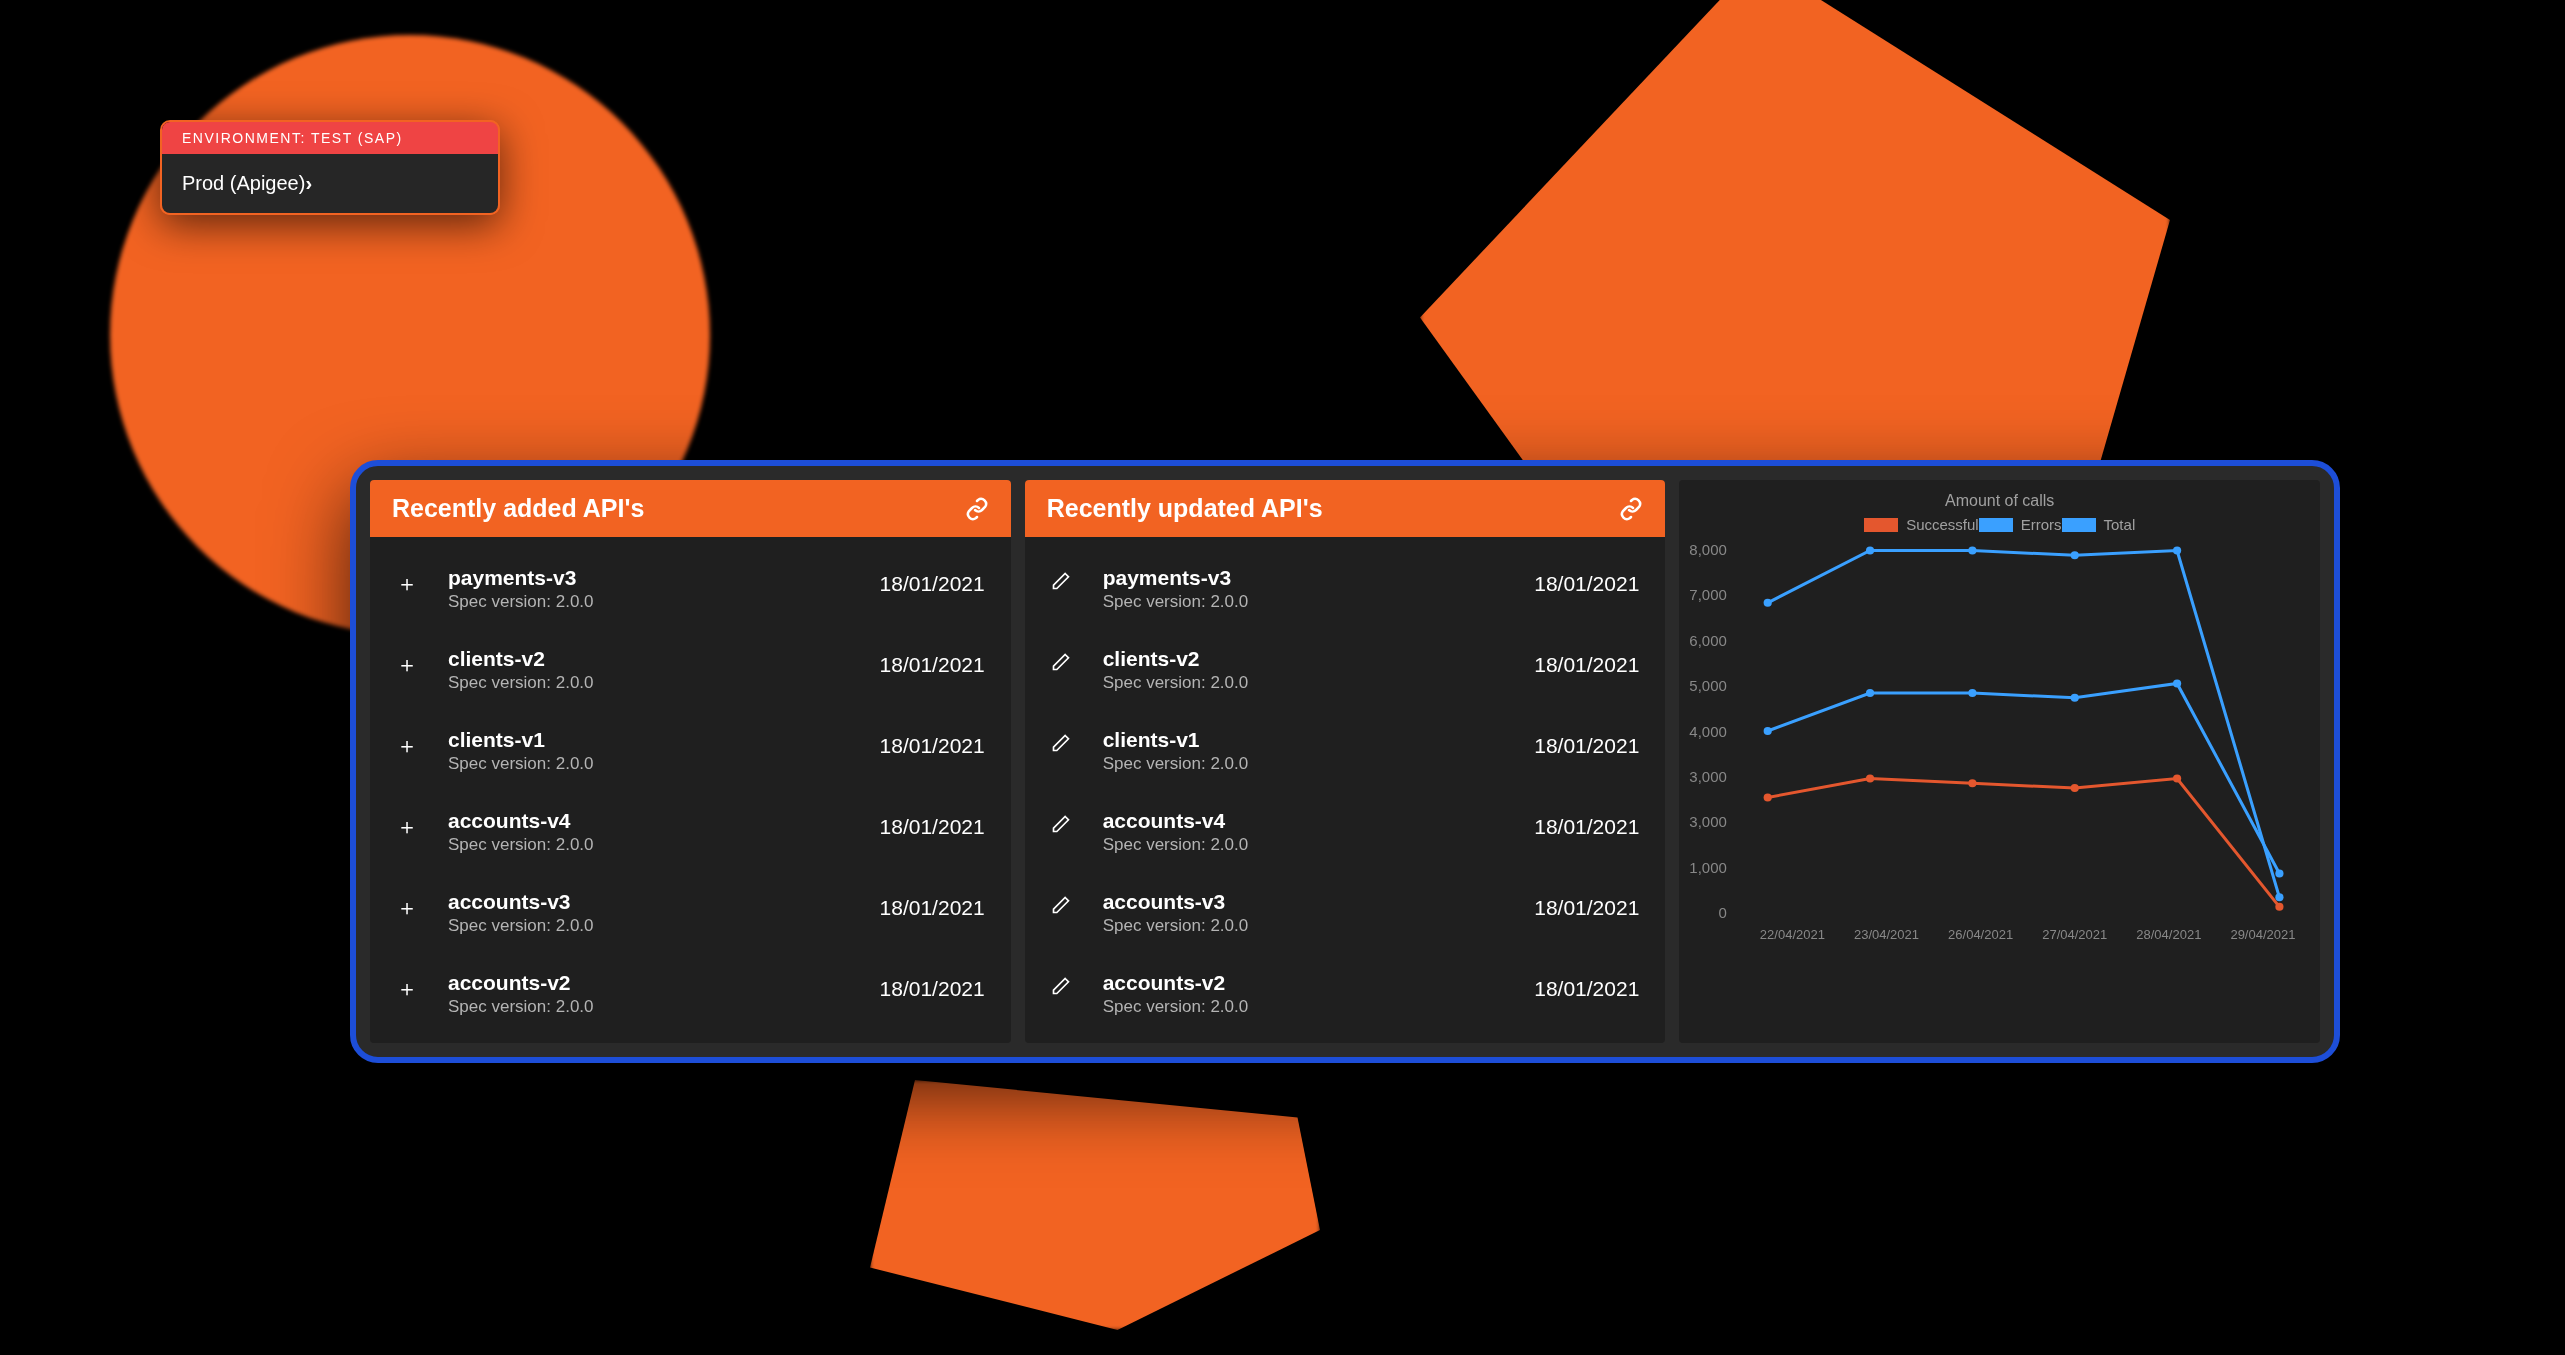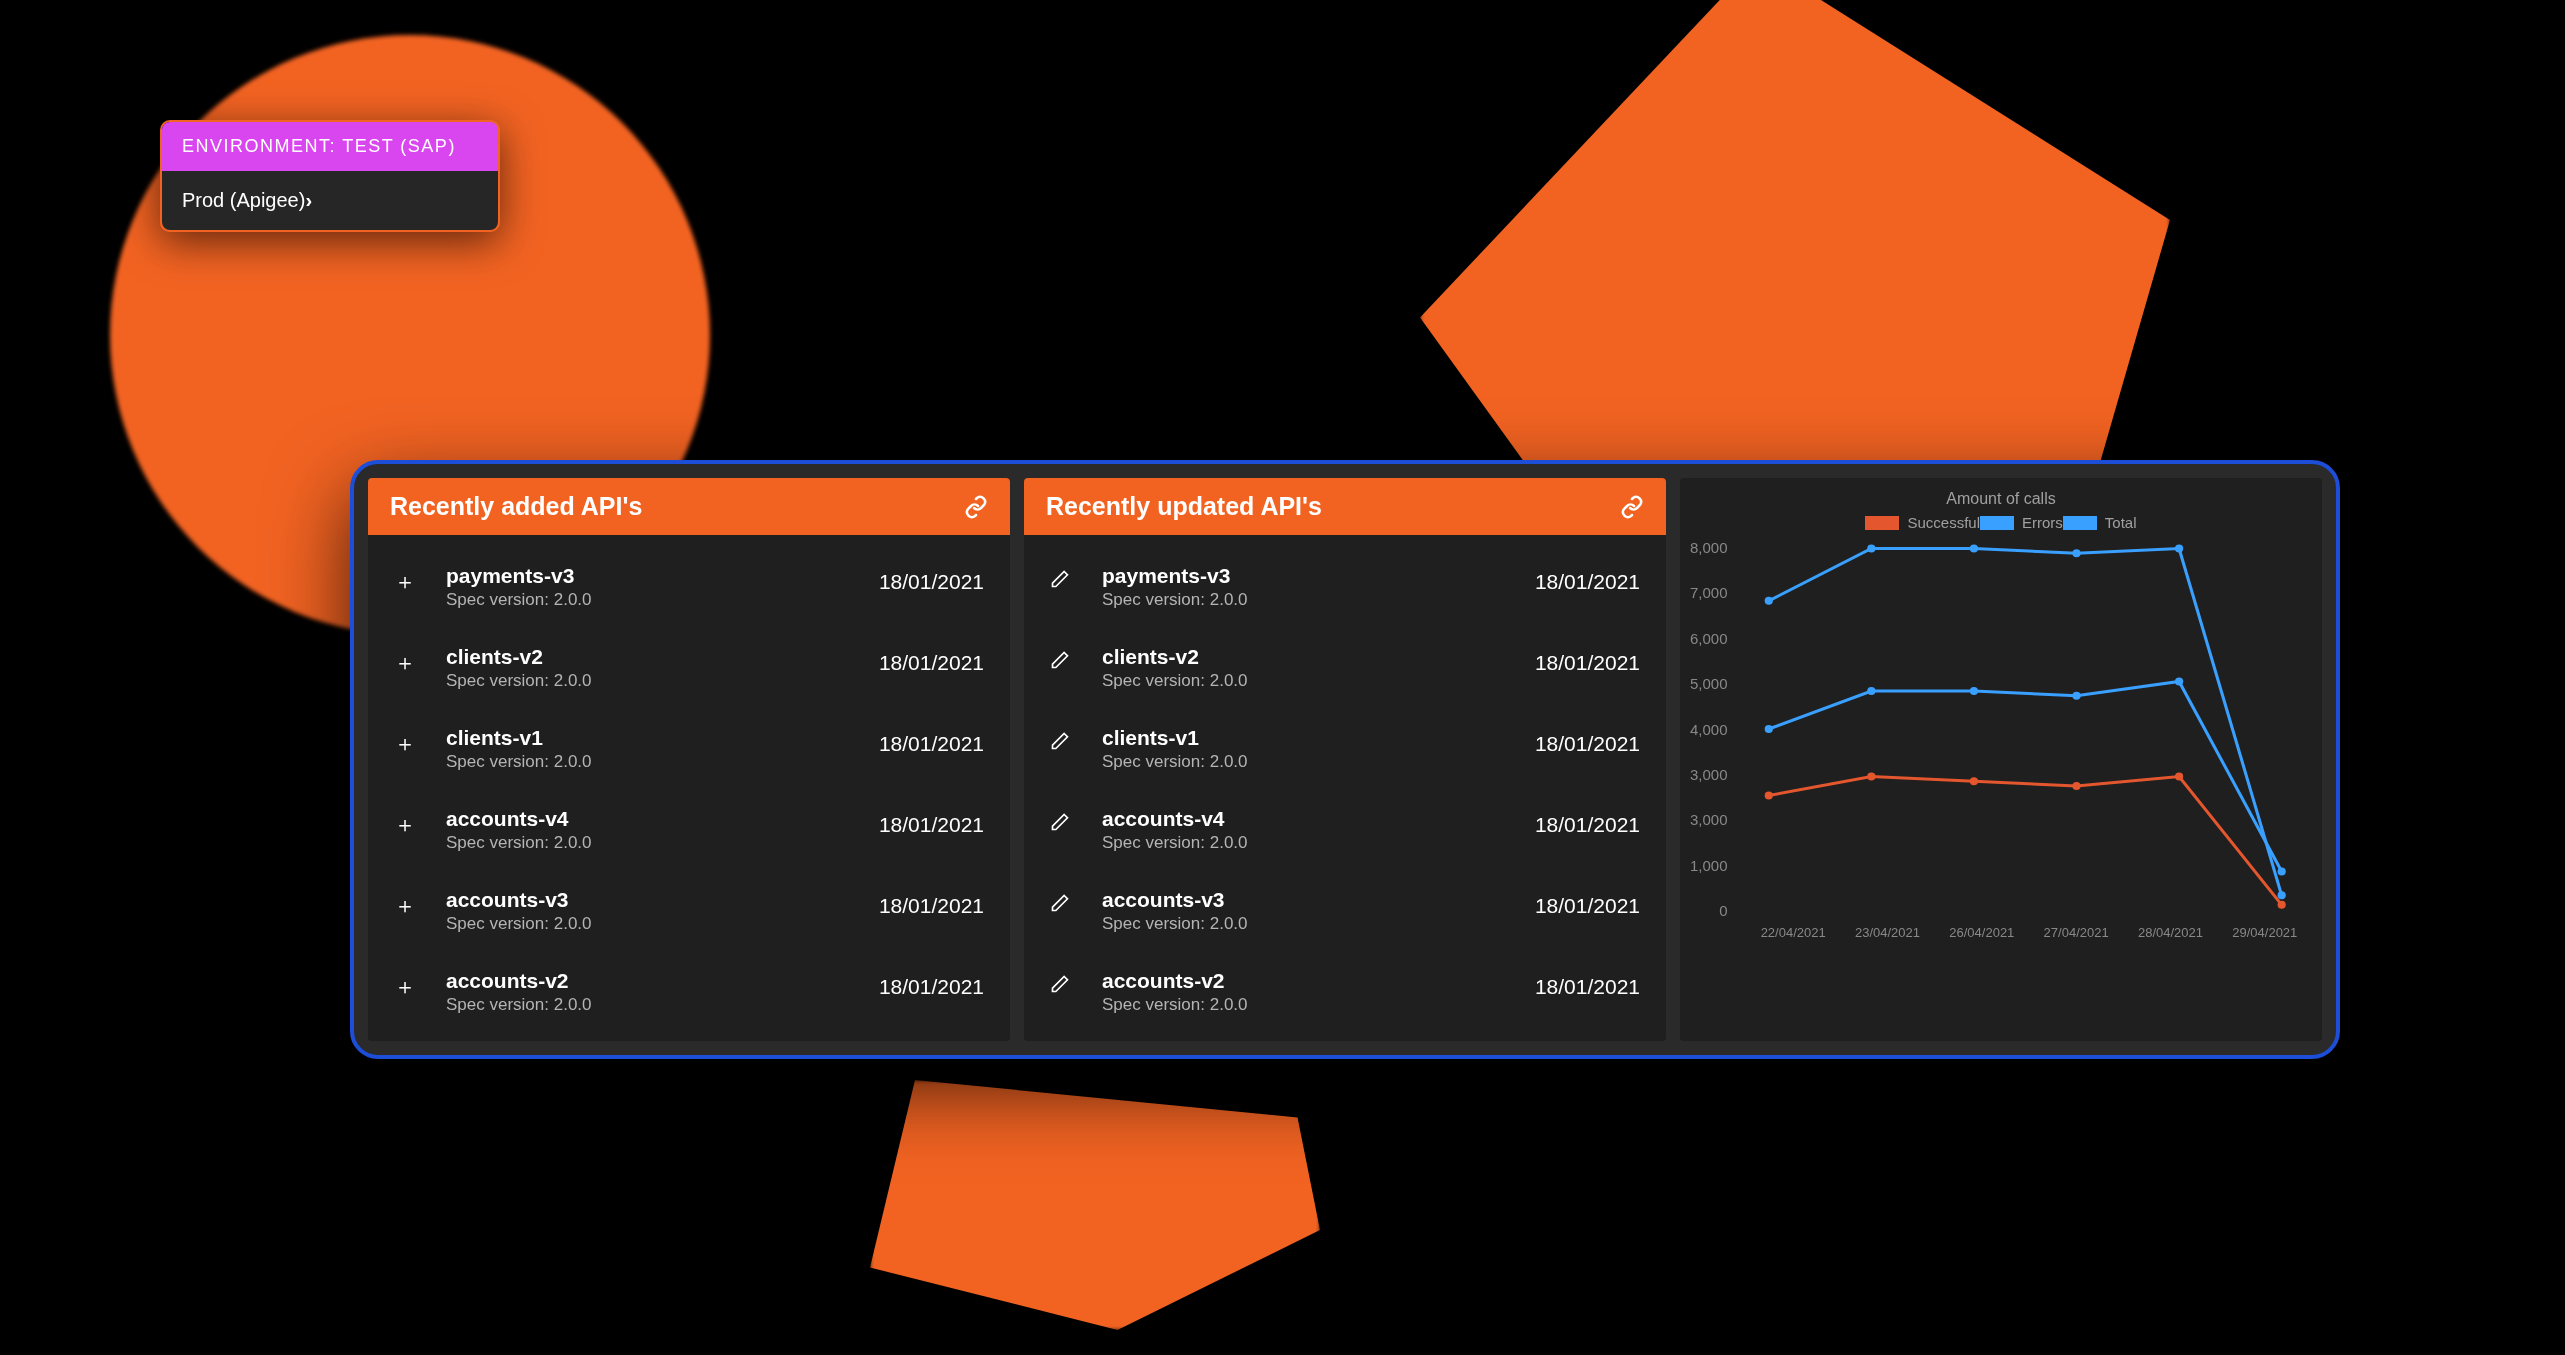--- a/index.html
+++ b/index.html
@@ -50,45 +50,45 @@
     position: absolute;
     left: 160px;
     top: 120px;
     width: 340px;
     border-radius: 10px;
     overflow: hidden;
     box-shadow: 0 10px 40px rgba(0,0,0,0.6);
     border: 2px solid #f26322;
   }
   .env-header {
-    background: #d946ef;
-    color: #fff;
-    padding: 14px 20px;
-    font-size: 18px;
+    background: #ef4444;
+    color: #fff;
+    padding: 8px 20px;
+    font-size: 14px;
     letter-spacing: 1.5px;
   }
   .env-row {
     background: #262626;
     color: #fff;
     padding: 18px 20px;
     font-size: 20px;
     display: flex;
     align-items: center;
   }
   .env-row .chev { font-weight: bold; }
   
   .dashboard {
     position: absolute;
     left: 350px;
     top: 460px;
     width: 1990px;
     display: flex;
     gap: 14px;
     background: #2a2a2a;
-    border: 4px solid #1d4ed8;
+    border: 6px solid #1d4ed8;
     border-radius: 28px;
     padding: 14px;
     box-shadow: 0 30px 80px rgba(0,0,0,0.7);
   }
   .card {
     background: #1f1f1f;
     border-radius: 4px;
     overflow: hidden;
     flex: 1;
     display: flex;

